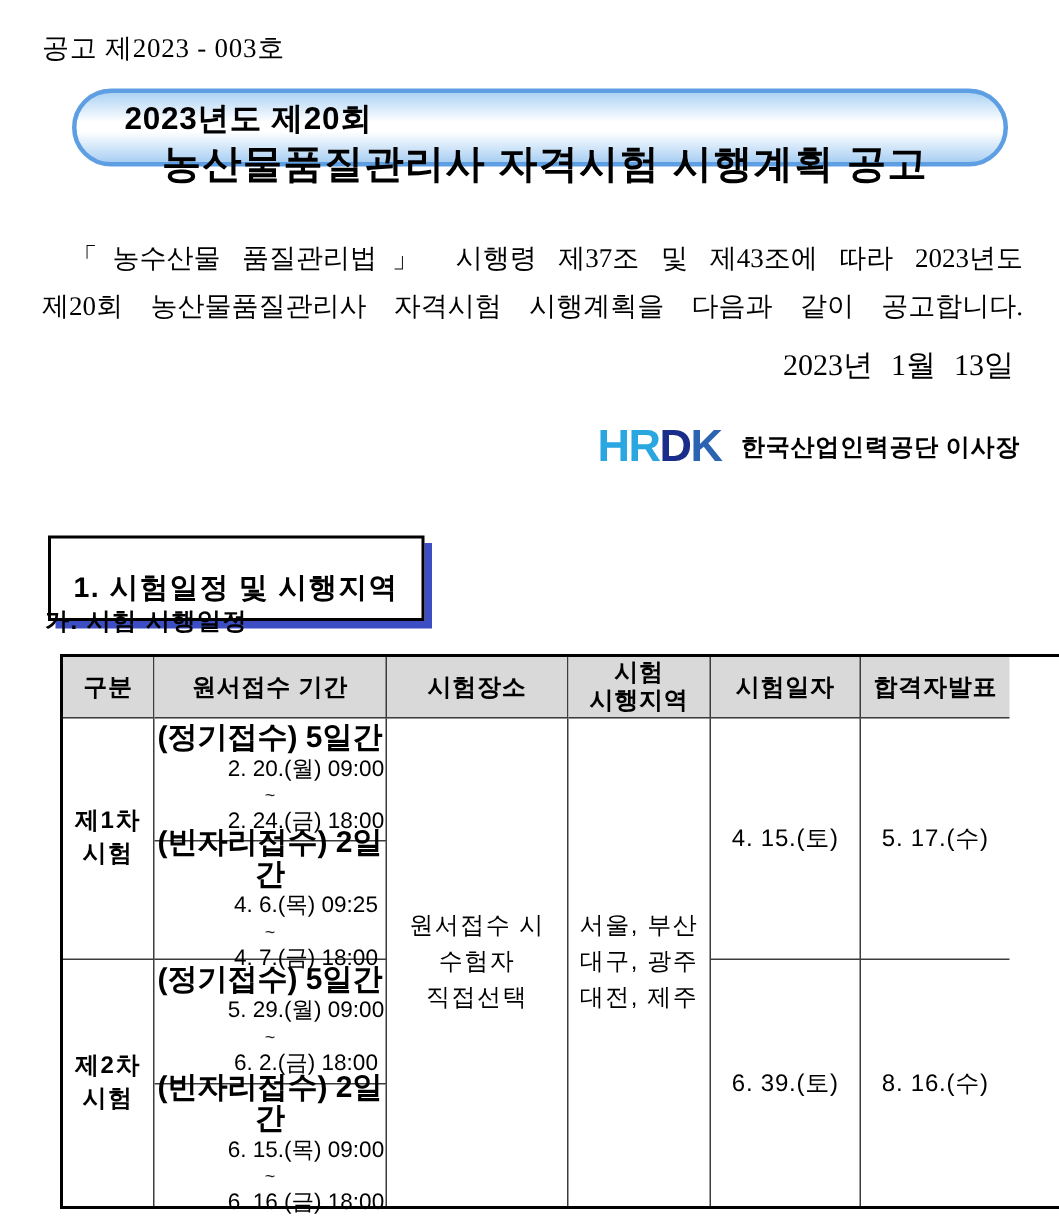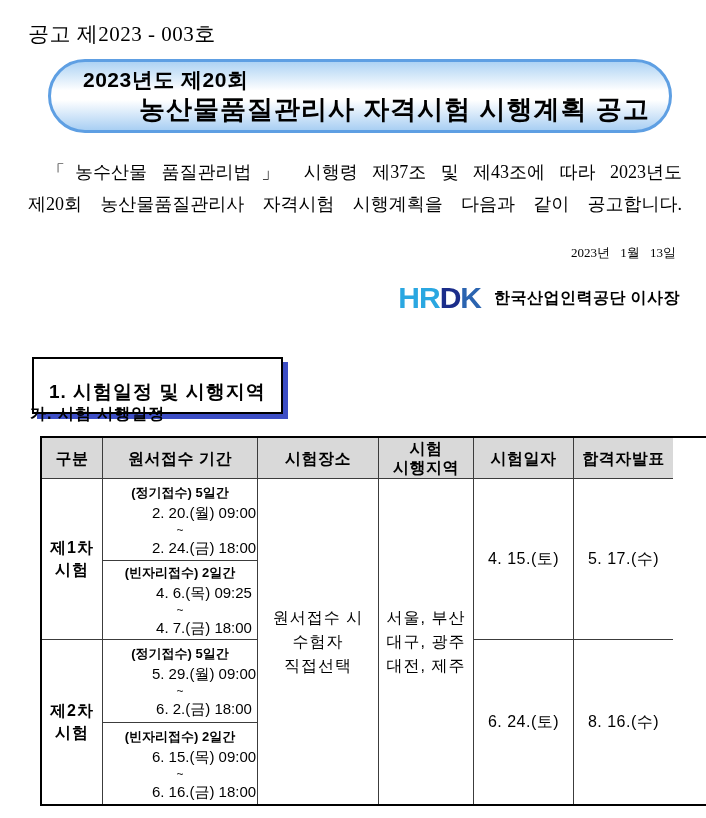--- a/index.html
+++ b/index.html
@@ -12,49 +12,49 @@
     overflow: hidden;
     font-family: "Liberation Serif", "DejaVu Serif", serif;
     color: #000;
   }
   .pre { white-space: pre-line; }
 
   
   .notice-number {
     position: absolute;
     left: 28px; top: 20px;
-    font-size: 21px;
+    font-size: 18px;
     letter-spacing: 0.5px;
     text-align: right;
   }
 
   
   .banner {
     position: absolute;
     left: 48px; top: 59px;
-    width: 624px; height: 74px;
+    width: 624px; height: 52px;
     border: 3px solid var(--banner-border, #5E9FE3);
     border-radius: 37px;
     background: linear-gradient(180deg,
       var(--banner-top, #AED3F4) 0%,
       #ffffff 42%,
       #ffffff 56%,
       var(--banner-bottom, #A9CFF3) 100%);
     font-family: "Liberation Sans", "DejaVu Sans", sans-serif;
     font-weight: bold;
     padding-top: 4px;
   }
   .banner-line1 {
     margin-left: 32px;
     font-size: 21px;
     line-height: 27px;
     letter-spacing: 0.5px;
   }
   .banner-line2 {
-    margin-left: 88px;
+    margin-left: 57px;
     font-size: 26px;
     line-height: 33px;
     letter-spacing: 1px;
   }
 
   
   .intro {
     position: absolute;
     left: 28px; top: 156px;
     width: 654px;
@@ -63,22 +63,22 @@
   .intro-line {
     text-align: justify;
     text-align-last: justify;
     line-height: 32px;
   }
   .intro-line.l1 { text-indent: 19px; }
 
   
   .date-line {
     position: absolute;
-    right: 30px; top: 244px;
-    font-size: 13px;
+    right: 30px; top: 230px;
+    font-size: 20px;
     word-spacing: 7px;
   }
 
   
   .signature {
     position: absolute;
     right: 26px; top: 283px;
     display: flex;
     align-items: center;
     gap: 13px;
@@ -144,21 +144,21 @@
   .cell.no-r { border-right: none; }
   .cell.no-b { border-bottom: none; }
   .th {
     background: var(--header-bg, #D9D9D9);
     font-weight: bold;
     line-height: 19px;
     letter-spacing: 0.5px;
   }
   .round-label { font-weight: bold; line-height: 22px; letter-spacing: 1px; }
   .period-cell { line-height: 20px; }
-  .period-title { font-weight: bold; font-size: 13px; line-height: 21px; }
+  .period-title { font-weight: bold; font-size: 20px; line-height: 21px; }
   .period-date { font-size: 15px; margin-left: 48px; }
   .period-tilde { font-size: 12px; line-height: 15px; color: #222; }
   .merged-text { line-height: 24px; letter-spacing: 1px; }
   .date-cell { letter-spacing: 0.5px; }
 
   
   .h1 { grid-column: 1; grid-row: 1; }
   .h2 { grid-column: 2; grid-row: 1; }
   .h3 { grid-column: 3; grid-row: 1; }
   .h4 { grid-column: 4; grid-row: 1; }
@@ -251,17 +251,17 @@
       <div class="period-tilde">~</div>
       <div class="period-date">6. 2.(금) 18:00</div>
     </div>
     <div class="cell period-cell p22 no-b">
       <div class="period-title">(빈자리접수) 2일간</div>
       <div class="period-date">6. 15.(목) 09:00</div>
       <div class="period-tilde">~</div>
       <div class="period-date">6. 16.(금) 18:00</div>
     </div>
 
-    <div class="cell date-cell exam2 no-b">6. 24.(토)</div>
+    <div class="cell date-cell exam2 no-b">6. 39.(토)</div>
     <div class="cell date-cell pass2 no-r no-b">8. 16.(수)</div>
   </div>
 
 </div>
 
 </body></html>

